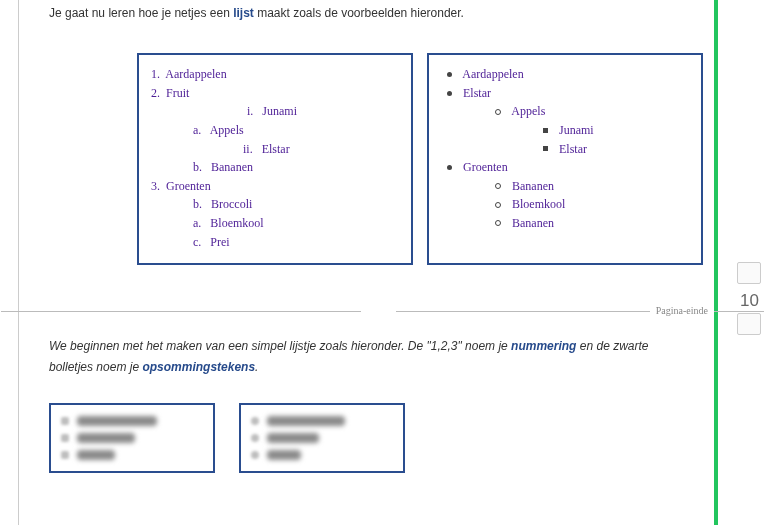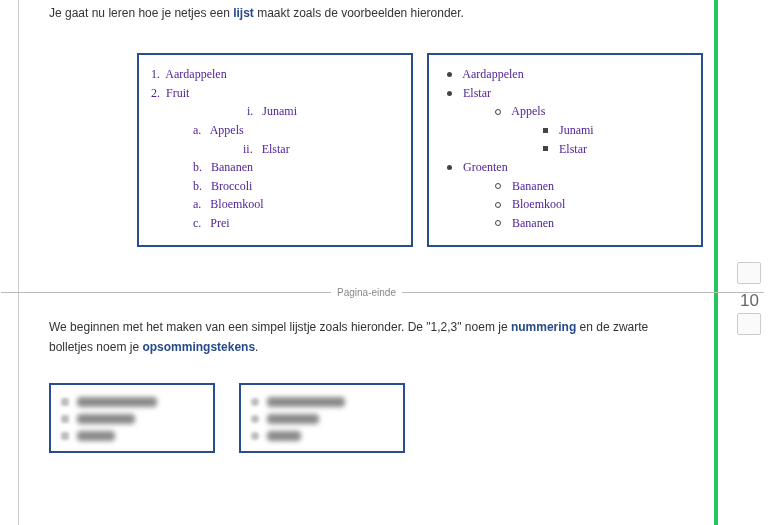--- a/index.html
+++ b/index.html
@@ -47,22 +47,23 @@
     color: #4c1d95;
     line-height: 1.55;
   }
   .example-box .row { white-space: pre; }
   .square { display:inline-block; width:5px; height:5px; background:#444; vertical-align:middle; margin-right:2px; margin-bottom:2px;}
   .circ { display:inline-block; width:6px; height:6px; border:1px solid #444; border-radius:50%; vertical-align:middle; margin-right:2px; margin-bottom:2px;}
   .disc { display:inline-block; width:5px; height:5px; background:#444; border-radius:50%; vertical-align:middle; margin-right:2px; margin-bottom:2px;}
 
   .page-break {
     position: relative;
-    text-align: center;
+    text-align: right;
     margin-top: 18px;
+    font-family: Liberation Serif, serif;
   }
   .page-break .line-left,
   .page-break .line-right {
     position: absolute;
     top: 50%;
     height: 1px;
     background: #bbb;
   }
   .page-break .line-left { left: -18px; width: 360px; }
   .page-break .line-right { right: -50px; width: 368px; }
@@ -80,20 +81,21 @@
     background: #d6e4f5;
     padding: 2px 4px;
     font-weight: bold;
     color: #2a4d8f;
     font-size: 12px;
   }
   .para2 {
     padding: 18px 30px 0 30px;
     font-size: 12px;
     line-height: 1.7;
+    font-style: italic;
   }
   .para2 .bold-link { font-weight: bold; color: #264a8b; }
 
   .small-examples {
     display: flex;
     gap: 24px;
     padding: 26px 0 0 30px;
   }
   .small-box {
     border: 2px solid #2a4d8f;
@@ -150,20 +152,21 @@
 
     <div class="examples">
 
       <div class="example-box">
         <div class="row"><span>1.  Aardappelen</span></div>
         <div class="row"><span>2.  Fruit</span></div>
         <div class="row" style="padding-left:96px"><span>i.   Junami</span></div>
         <div class="row" style="padding-left:42px"><span>a.   Appels</span></div>
         <div class="row" style="padding-left:92px"><span>ii.   Elstar</span></div>
         <div class="row" style="padding-left:42px"><span>b.   Bananen</span></div>
+        <div class="row"><span>3.  Groenten</span></div>
         <div class="row" style="padding-left:42px"><span>b.   Broccoli</span></div>
         <div class="row" style="padding-left:42px"><span>a.   Bloemkool</span></div>
         <div class="row" style="padding-left:42px"><span>c.   Prei</span></div>
       </div>
 
       <div class="example-box">
         <div class="row"><span style="padding-left:6px"><span class="disc"></span>   </span><span>Aardappelen</span></div>
         <div class="row"><span style="padding-left:6px"><span class="disc"></span>   </span><span>Elstar</span></div>
         <div class="row"><span style="padding-left:54px"><span class="circ"></span>   </span><span>Appels</span></div>
         <div class="row"><span style="padding-left:102px"><span class="square"></span>   </span><span>Junami</span></div>

